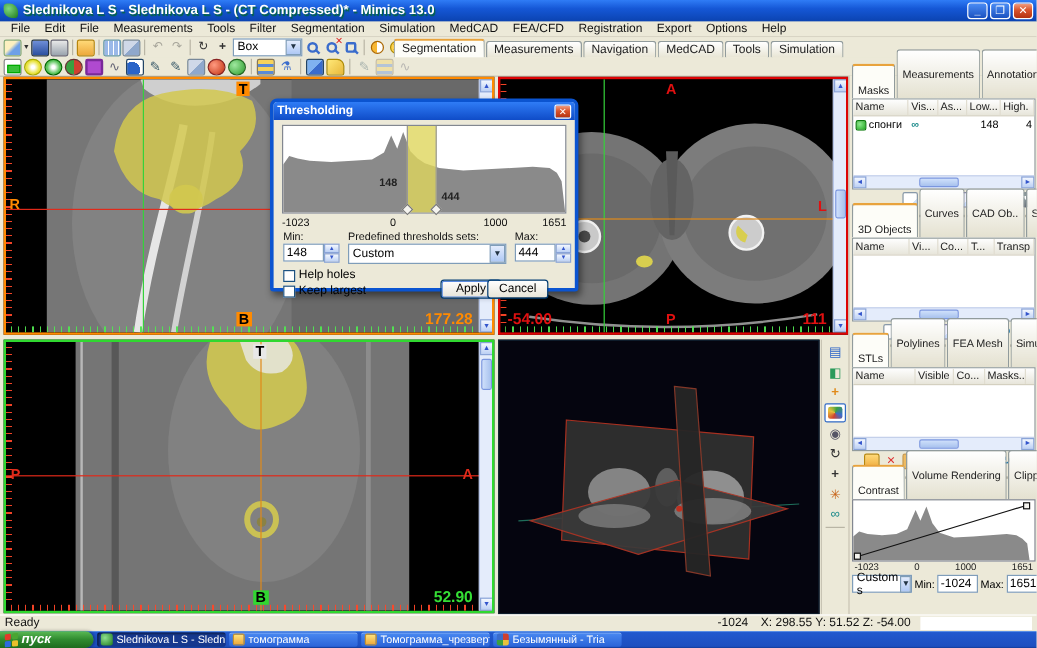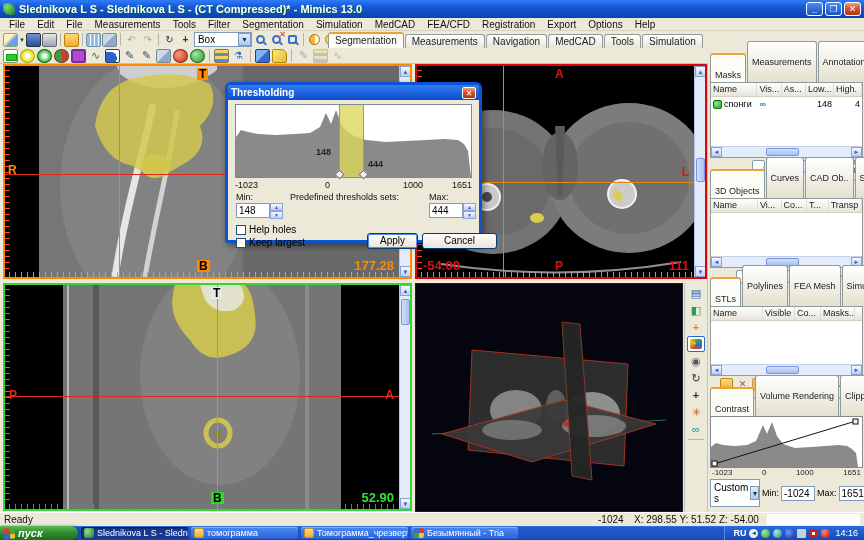--- a/index.html
+++ b/index.html
@@ -533,21 +533,21 @@
           <rect x="142" y="2" width="5" height="5" fill="#f4f3ee" stroke="#111"></rect>
         </svg>
       </div>
       <div class="axisrow">
         <span>-1023</span>
         <span>0</span>
         <span>1000</span>
         <span>1651</span>
       </div>
       <div class="ctl">
-        <span class="box-combo" style="width:50px;height:28px">
+        <span class="box-combo" style="width:50px;height:15px">
           <span>Custom s</span>
           <span class="combo-ar" style="margin-left:auto;height:14px">▼</span>
         </span>
         <span class="lbl">Min:</span>
         <input class="txt" style="width: 34px;" value="-1024">
         <span class="lbl">Max:</span>
         <input class="txt" style="width: 32px;" value="1651">
       </div>
     </div>
   </div>
@@ -577,37 +577,41 @@
     <span class="dlab" style="left:8px;top:107px">Min:</span>
     <span class="dlab" style="left:62px;top:107px">Predefined thresholds sets:</span>
     <span class="dlab" style="left:201px;top:107px">Max:</span>
     <div class="spin" style="position:absolute;left:8px;top:118px">
       <input class="txt" value="148" style="">
       <span class="spinbtns">
           <div>▲</div>
           <div>▼</div>
         </span>
     </div>
+    <div class="dcombo" style="left:62px;top:118px;width:132px">
+      <span>Custom</span>
+      <span class="combo-ar">▼</span>
+    </div>
     <div class="spin" style="position:absolute;left:201px;top:118px">
       <input class="txt" value="444" style="">
       <span class="spinbtns">
           <div>▲</div>
           <div>▼</div>
         </span>
     </div>
     <label class="chk" style="left:8px;top:139px">
       <span class="bx"></span>
         <span>Help holes</span>
     </label>
     <label class="chk" style="left:8px;top:152px">
       <span class="bx"></span>
         <span>Keep largest</span>
     </label>
     <span class="dbtn def" style="left:139px;top:148px;width:51px">Apply</span>
-    <span class="dbtn" style="left:194px;top:148px;width:75px">Cancel</span>
+    <span class="dbtn" style="left:178px;top:148px;width:51px">Cancel</span>
   </div>
 
   <div class="abs" id="statusbar">
     <span class="sready">Ready</span>
     <span class="sval">-1024</span>
     <span class="scoord">X: 298.55  Y: 51.52  Z: -54.00</span>
     <span class="sbox"></span>
   </div>
 
   <div class="abs" id="taskbar">
@@ -629,26 +633,15 @@
       <span>томограмма</span>
     </span>
     <span class="task idle">
       <span class="tico t-folder"></span>
       <span>Томограмма_чрезверт</span>
     </span>
     <span class="task idle">
       <span class="tico t-paint"></span>
       <span>Безымянный - Tria</span>
     </span>
-    <span id="tray">
-      <span class="lang">RU</span>
-      <span class="tri" style="background:#e8f0ff;color:#245;font-size:6px;text-align:center;line-height:9px">◄</span>
-      <span class="tri" style="background:radial-gradient(circle at 35% 35%,#9fe89f,#2a9a2a)"></span>
-      <span class="tri" style="background:radial-gradient(circle at 35% 35%,#b0e8d8,#1a8a8a)"></span>
-      <span class="tri" style="background:radial-gradient(circle at 35% 35%,#6a9af8,#1a3aa8);border-radius:2px"></span>
-      <span class="tri" style="background:#c8d0dc;border-radius:1px"></span>
-      <span class="tri" style="background:radial-gradient(circle at 50% 50%,#fff 25%,#d02010 30%)"></span>
-      <span class="tri" style="background:radial-gradient(circle at 35% 35%,#f08a7a,#b01010);border-radius:2px 2px 4px 4px"></span>
-      <span class="clock">14:16</span>
-    </span>
   </div>
 
 </div>
 
 </body></html>

